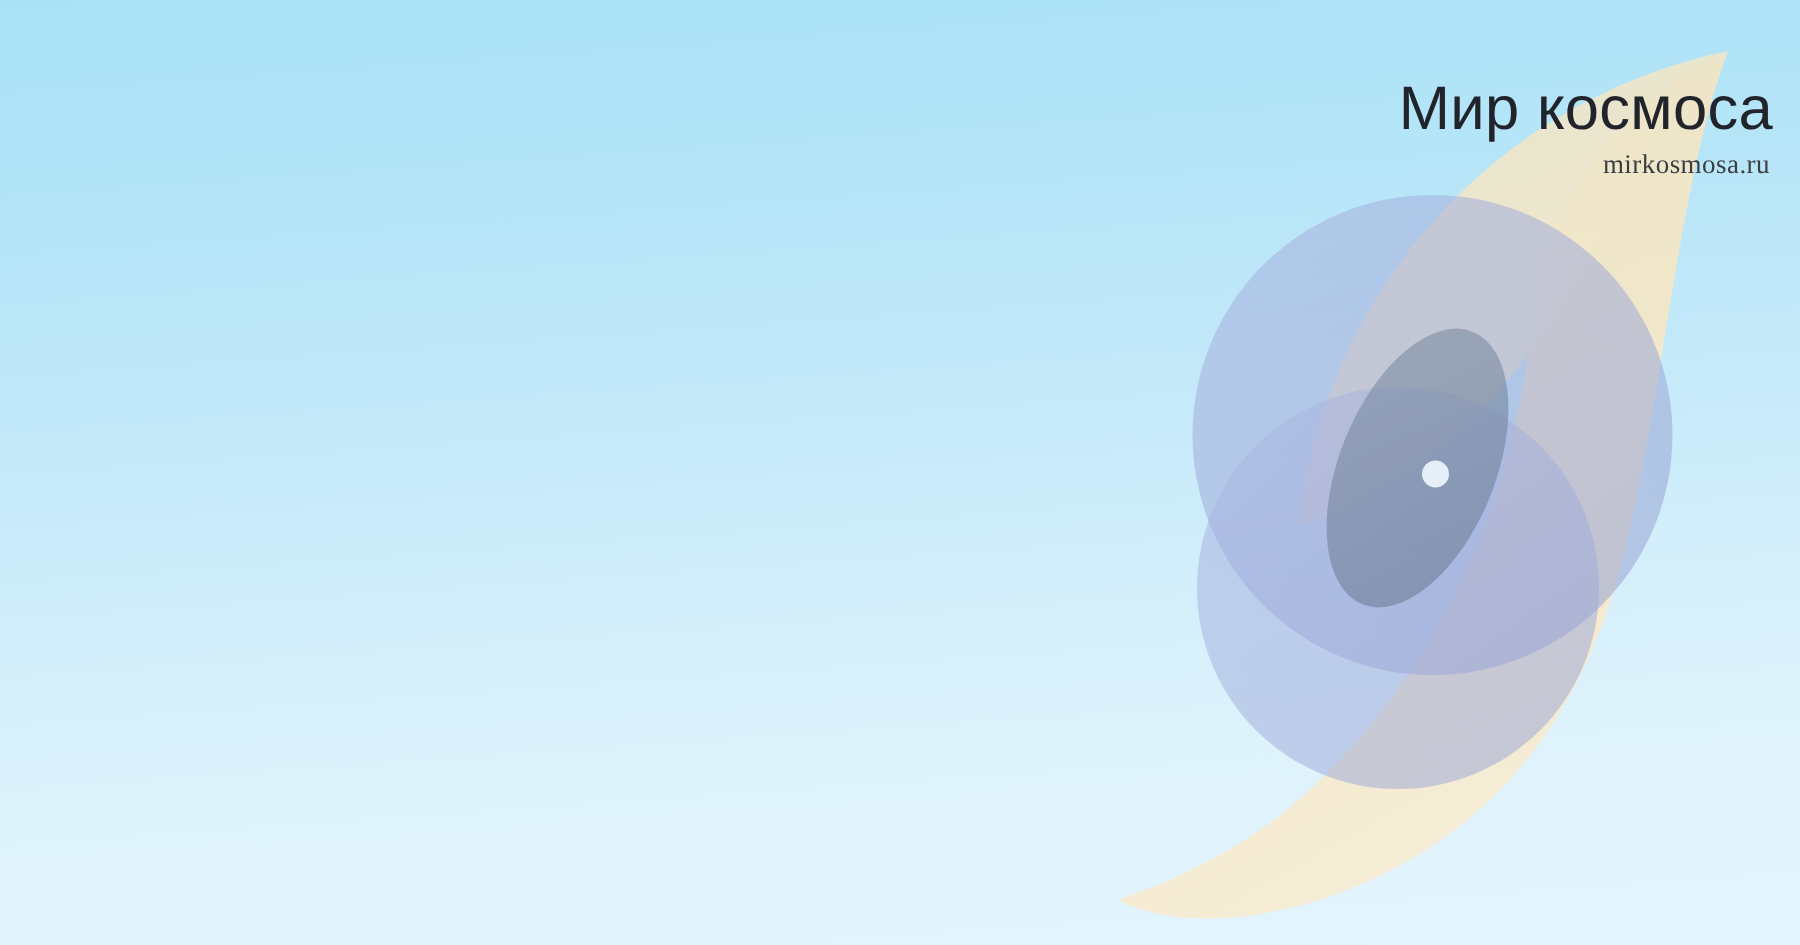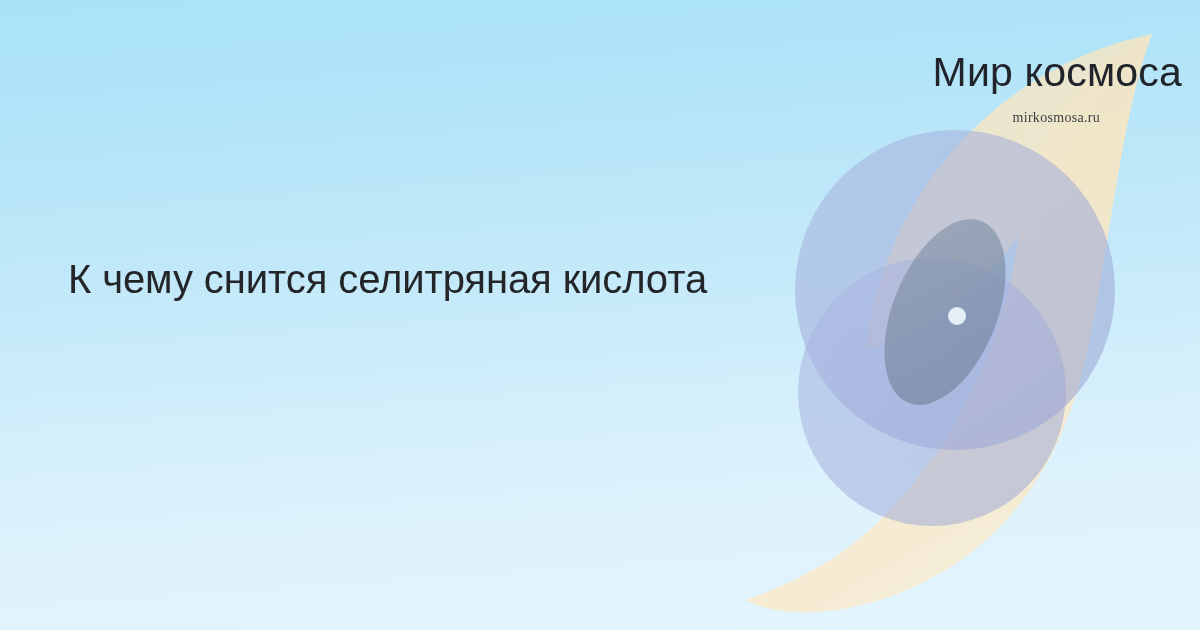--- a/index.html
+++ b/index.html
@@ -52,29 +52,28 @@
     display: block;
     font-family: "Liberation Sans", sans-serif;
     font-size: 41px;
     font-weight: 400;
     color: #21242b;
     letter-spacing: 0.2px;
     white-space: nowrap;
   }
   #logo-domain {
     display: block;
-    margin-top: 18px;
+    margin-top: 7px;
     margin-right: 2px;
     font-family: "Liberation Serif", serif;
-    font-size: 14px;
+    font-size: 18px;
     font-weight: 400;
     color: #3a3f46;
     letter-spacing: 0.3px;
     white-space: nowrap;
-    text-align: center;
   }
 
   
   #article-title {
     position: absolute;
     left: 68px;
     top: 255px;
     width: 900px;
     margin: 0;
     font-family: "Liberation Sans", sans-serif;
@@ -134,15 +133,14 @@
     <ellipse cx="945" cy="312" rx="52" ry="98" transform="rotate(22 945 312)" fill="url(#ellipseGrad)" opacity="0.58"></ellipse>
 
     <circle cx="957" cy="316" r="9" fill="#e6eef8"></circle>
   </svg>
 
   <div id="logo-block">
     <span id="logo-name">Мир космоса</span>
     <span id="logo-domain">mirkosmosa.ru</span>
   </div>
 
-  <h1 id="article-title">К чему снится селитряная кислота</h1>
 
 </div>
 
 </body></html>

